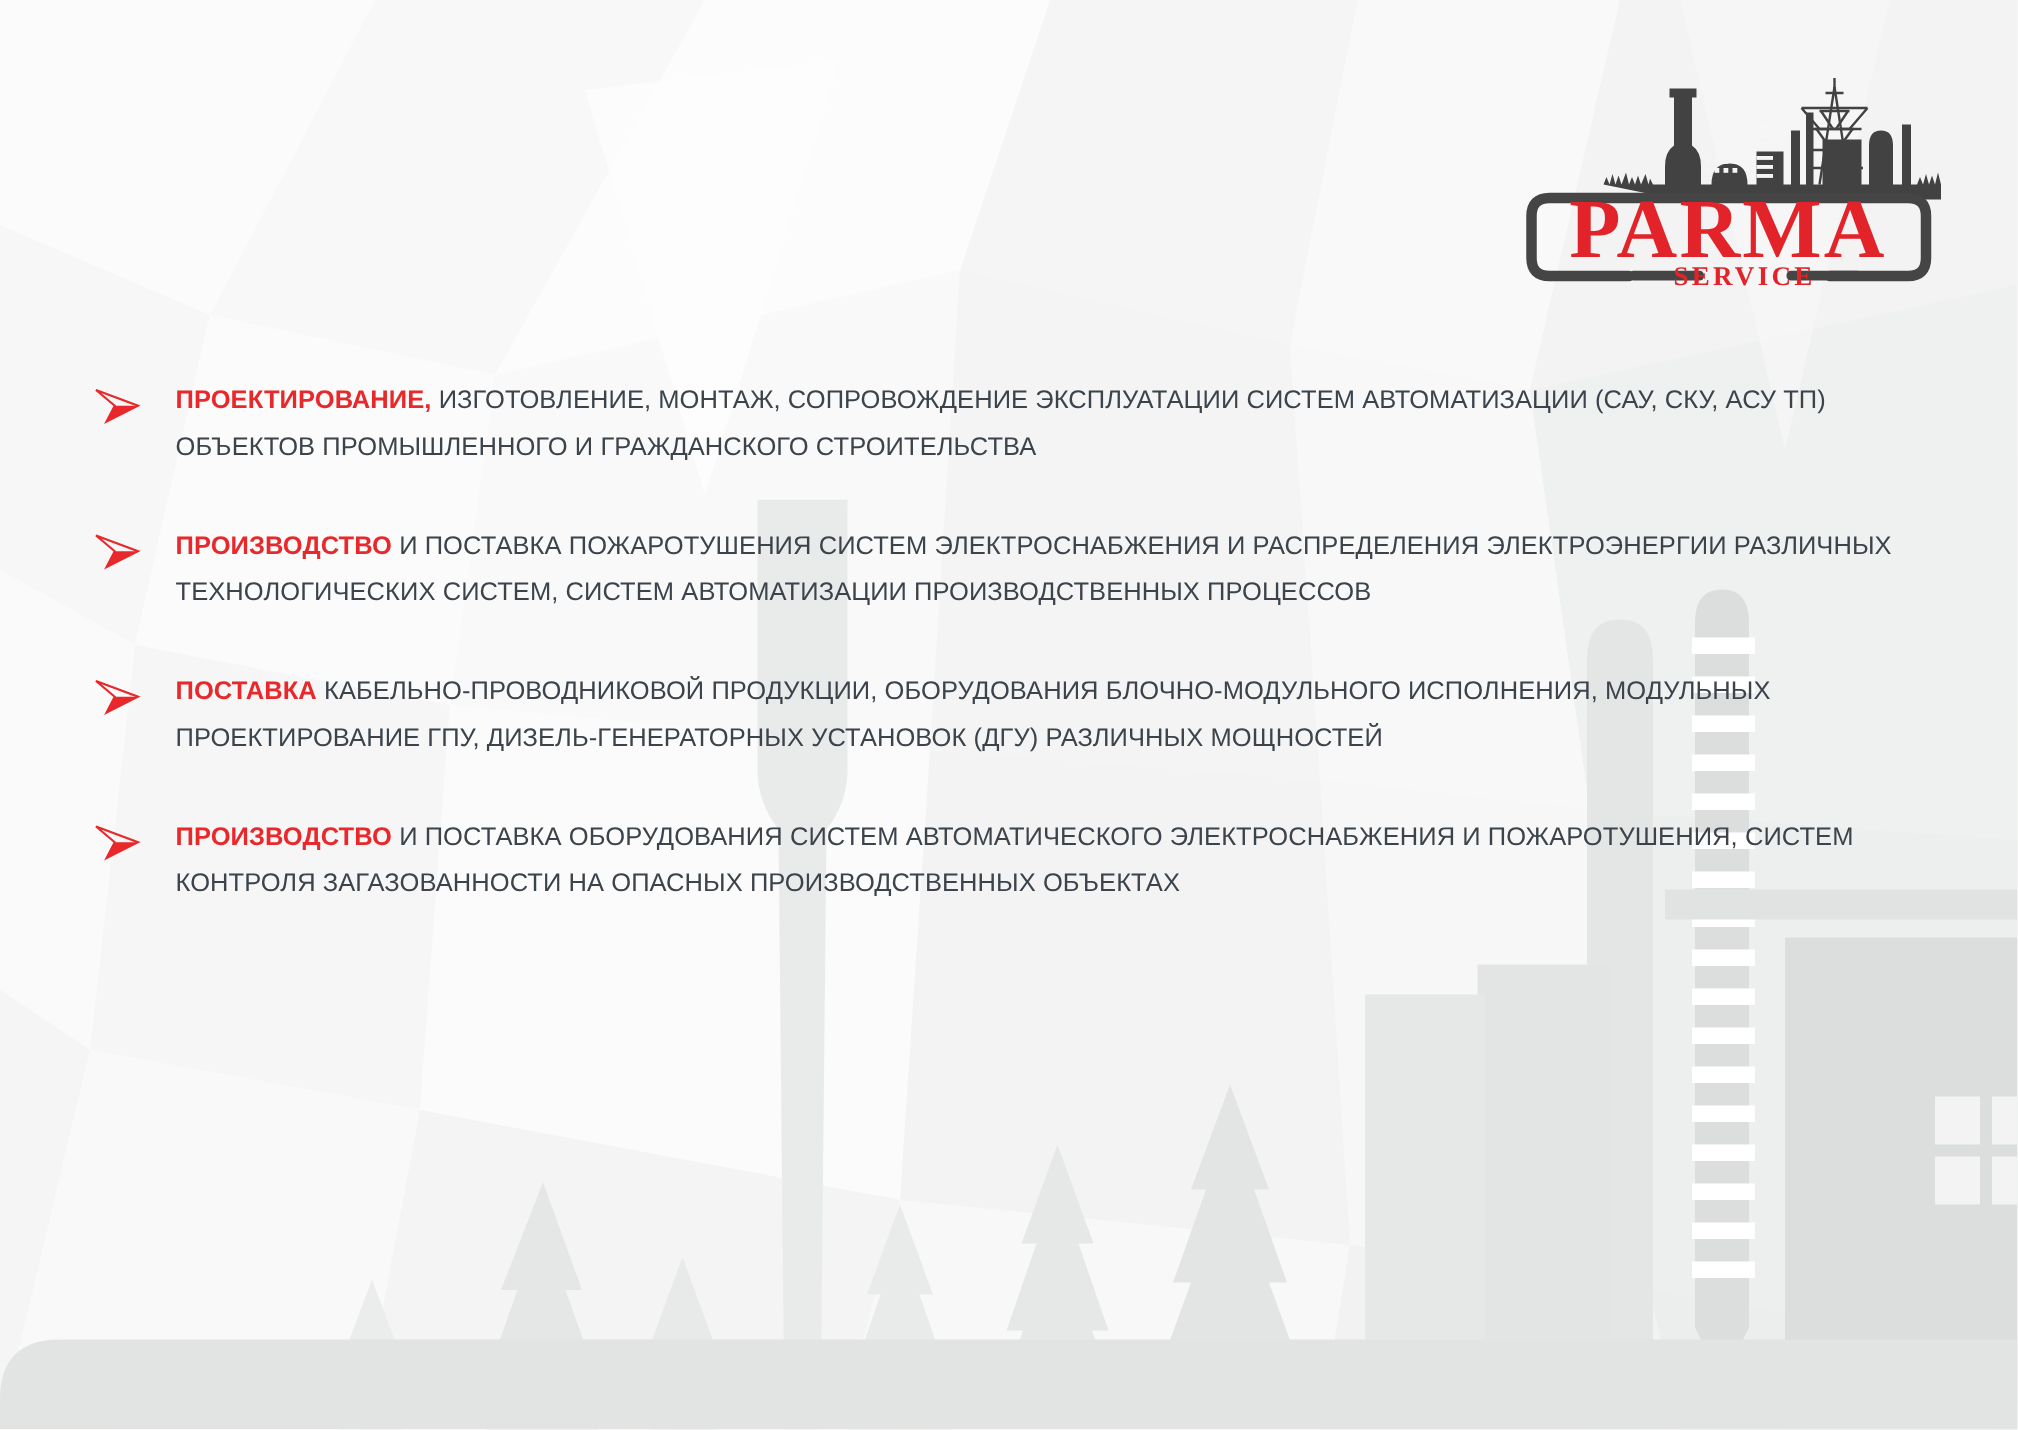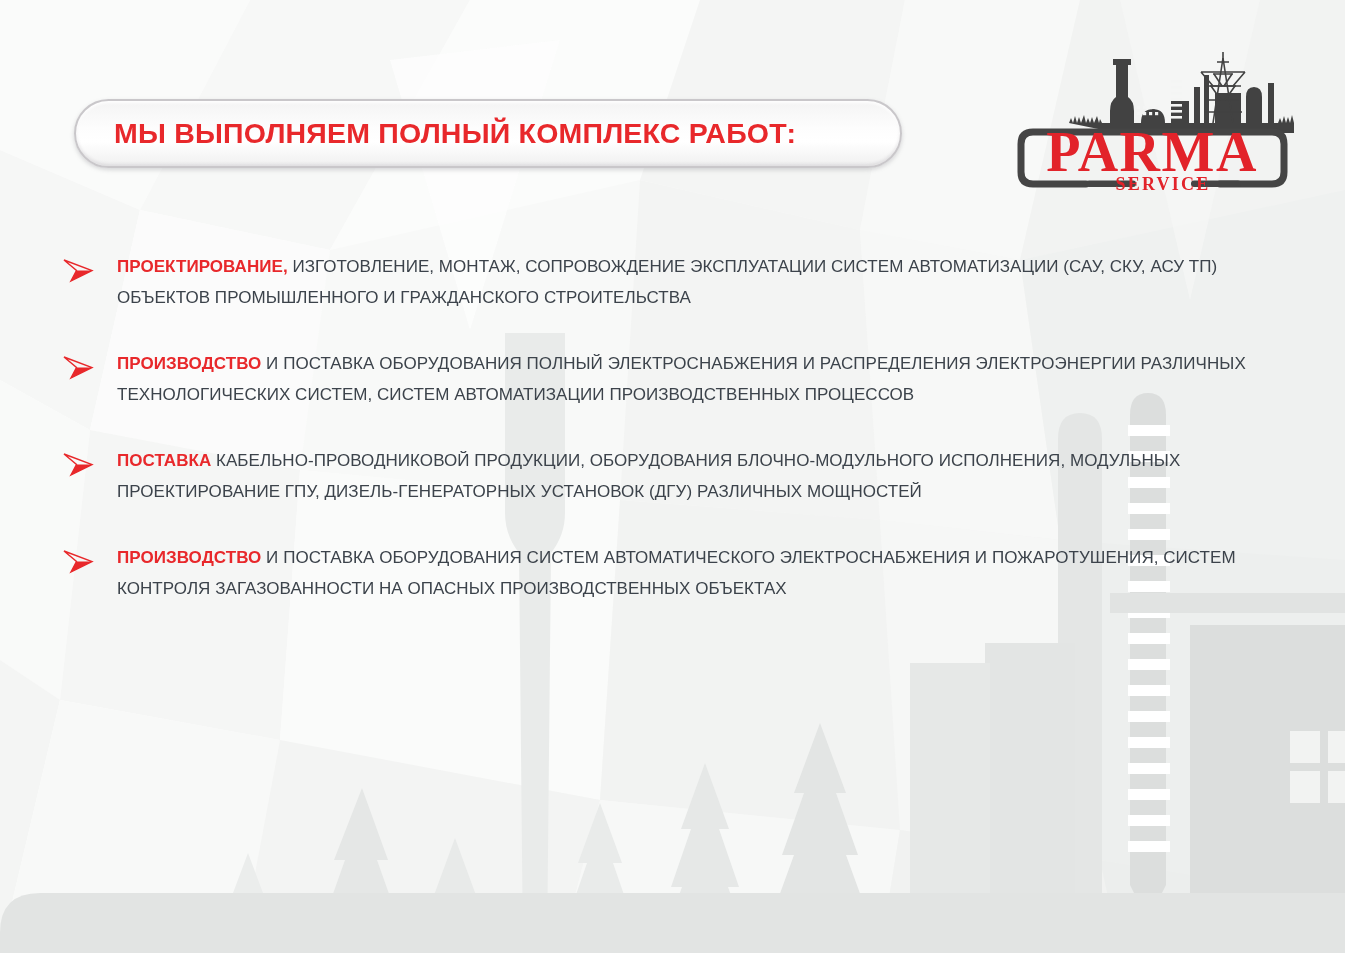--- a/index.html
+++ b/index.html
@@ -196,23 +196,20 @@
         <path d="M362 455 l26 72 l-11 0 l22 62 l-12 0 l24 66 h-100 l24 -66 l-12 0 l22 -62 l-11 0 z" fill="#e5e7e6"></path>
         <path d="M455 505 l22 60 l-9 0 l18 52 l-10 0 l20 58 h-82 l20 -58 l-10 0 l18 -52 l-9 0 z" fill="#e8eae9"></path>
 
         <path d="M248 520 l18 48 l-8 0 l16 44 l-8 0 l16 46 h-68 l16 -46 l-8 0 l16 -44 l-8 0 z" fill="#ebedec"></path>
 
         <path d="M40 560 q-40 0 -40 40 v20 h1345 v-60 z" fill="#e2e4e3"></path>
       </g>
     </svg>
   </div>
 
-  <div class="title-pill">
-    <span class="title-text">МЫ ВЫПОЛНЯЕМ ПОЛНЫЙ КОМПЛЕКС РАБОТ:</span>
-  </div>
 
   <div class="logo">
     <svg viewBox="0 0 283 156">
 
       <g fill="#424242">
         <path d="M58 83
                  l2 -5 l2 5 l2 -7 l2 7 l2 -6 l2 6 l3 -8 l2 8 l2 -5 l2 5 l2 -6 l2 6 l3 -7 l2 7
                  l1 -4 l2 4
                  v0 h8
                  v-12 q0 -10 6 -14 v-32 h-3 v-6 h18 v6 h-3 v32 q6 4 6 14 v12
@@ -284,21 +281,21 @@
     </div>
 
     <div class="bullet-row">
       <span class="arrow-icon">
         <svg viewBox="0 0 32 26">
           <path d="M2 2 L30 12.5 L9 23 L14.5 12.5 Z" fill="none" stroke="#e8282b" stroke-width="1.4"></path>
           <path d="M14.5 12.5 L30 12.5 L9 23 Z" fill="#e8282b"></path>
         </svg>
       </span>
       <div class="bullet-text">
-        <span class="kw">ПРОИЗВОДСТВО</span><span> И ПОСТАВКА ОБОРУДОВАНИЯ ПОЛНЫЙ ЭЛЕКТРОСНАБЖЕНИЯ И РАСПРЕДЕЛЕНИЯ ЭЛЕКТРОЭНЕРГИИ РАЗЛИЧНЫХ ТЕХНОЛОГИЧЕСКИХ СИСТЕМ, СИСТЕМ АВТОМАТИЗАЦИИ ПРОИЗВОДСТВЕННЫХ ПРОЦЕССОВ</span>
+        <span class="kw">ПРОИЗВОДСТВО</span><span> И ПОСТАВКА ПОЖАРОТУШЕНИЯ СИСТЕМ ЭЛЕКТРОСНАБЖЕНИЯ И РАСПРЕДЕЛЕНИЯ ЭЛЕКТРОЭНЕРГИИ РАЗЛИЧНЫХ ТЕХНОЛОГИЧЕСКИХ СИСТЕМ, СИСТЕМ АВТОМАТИЗАЦИИ ПРОИЗВОДСТВЕННЫХ ПРОЦЕССОВ</span>
       </div>
     </div>
 
 
     <div class="bullet-row">
       <span class="arrow-icon">
         <svg viewBox="0 0 32 26">
           <path d="M2 2 L30 12.5 L9 23 L14.5 12.5 Z" fill="none" stroke="#e8282b" stroke-width="1.4"></path>
           <path d="M14.5 12.5 L30 12.5 L9 23 Z" fill="#e8282b"></path>
         </svg>

